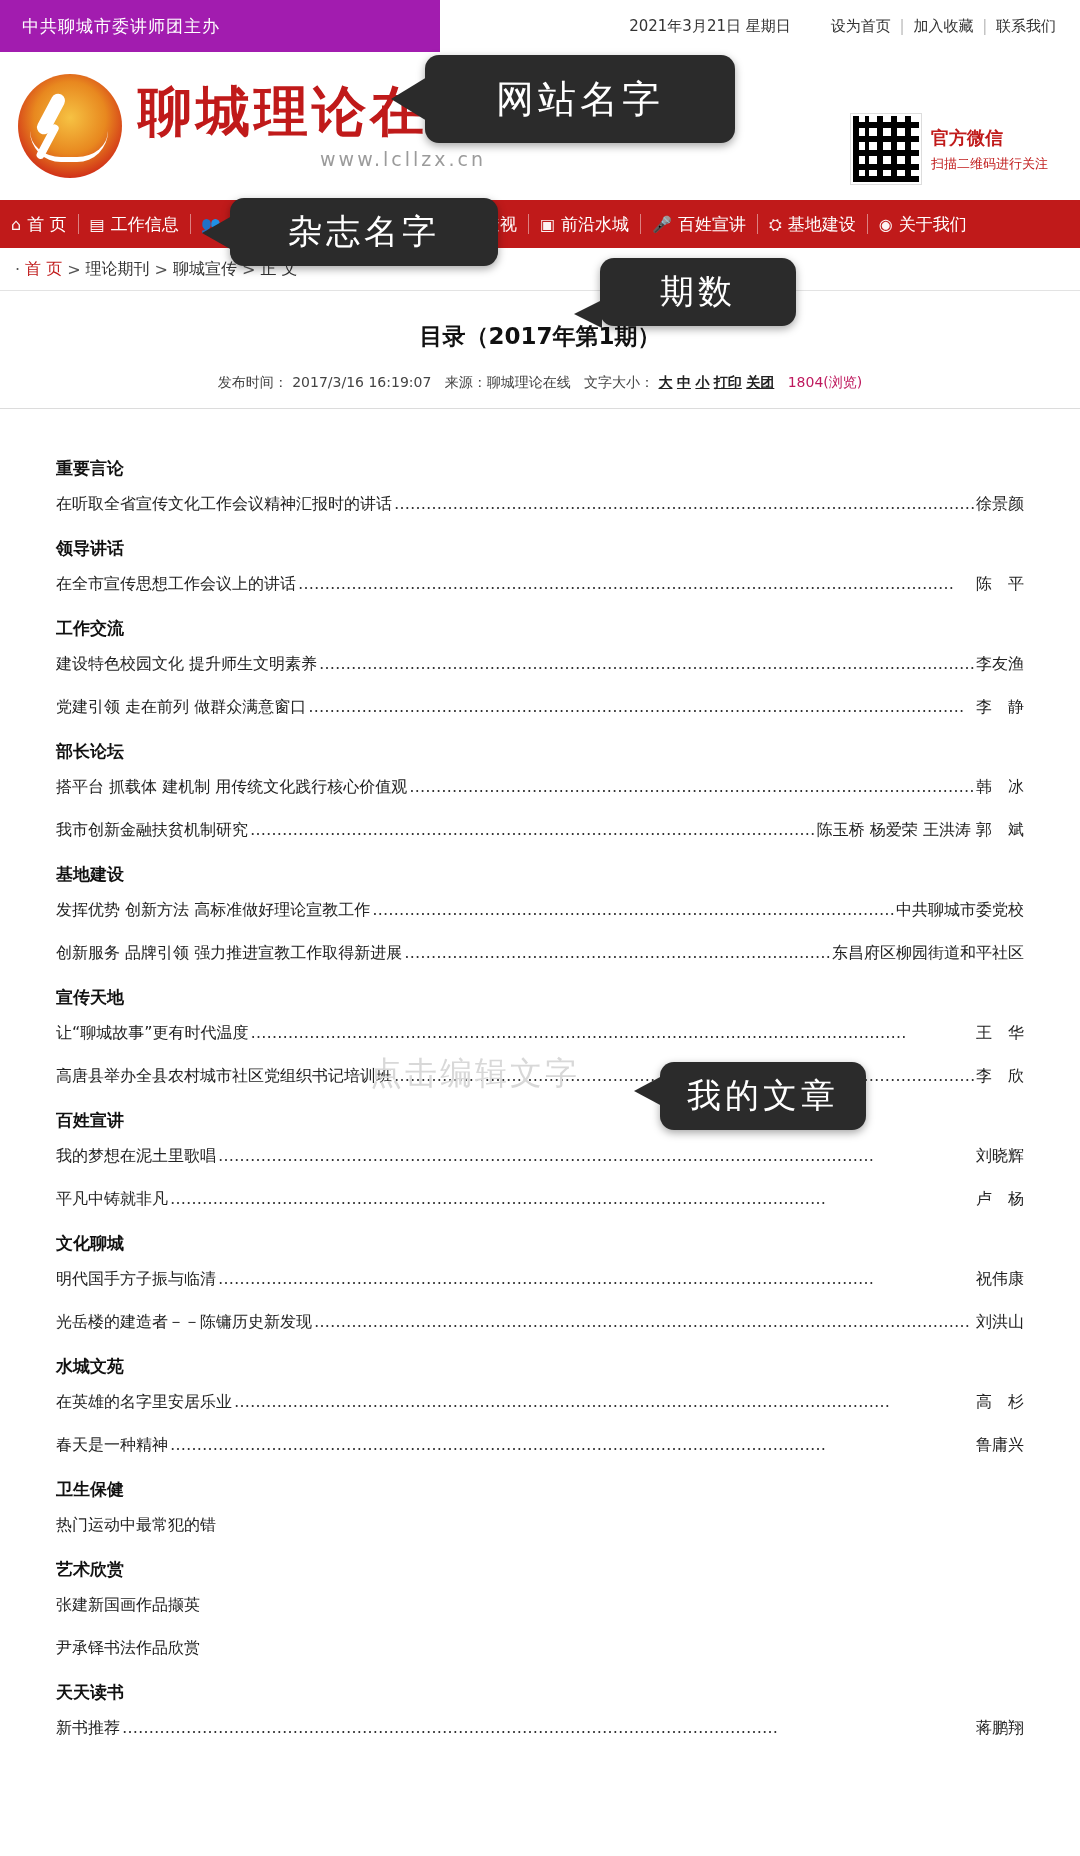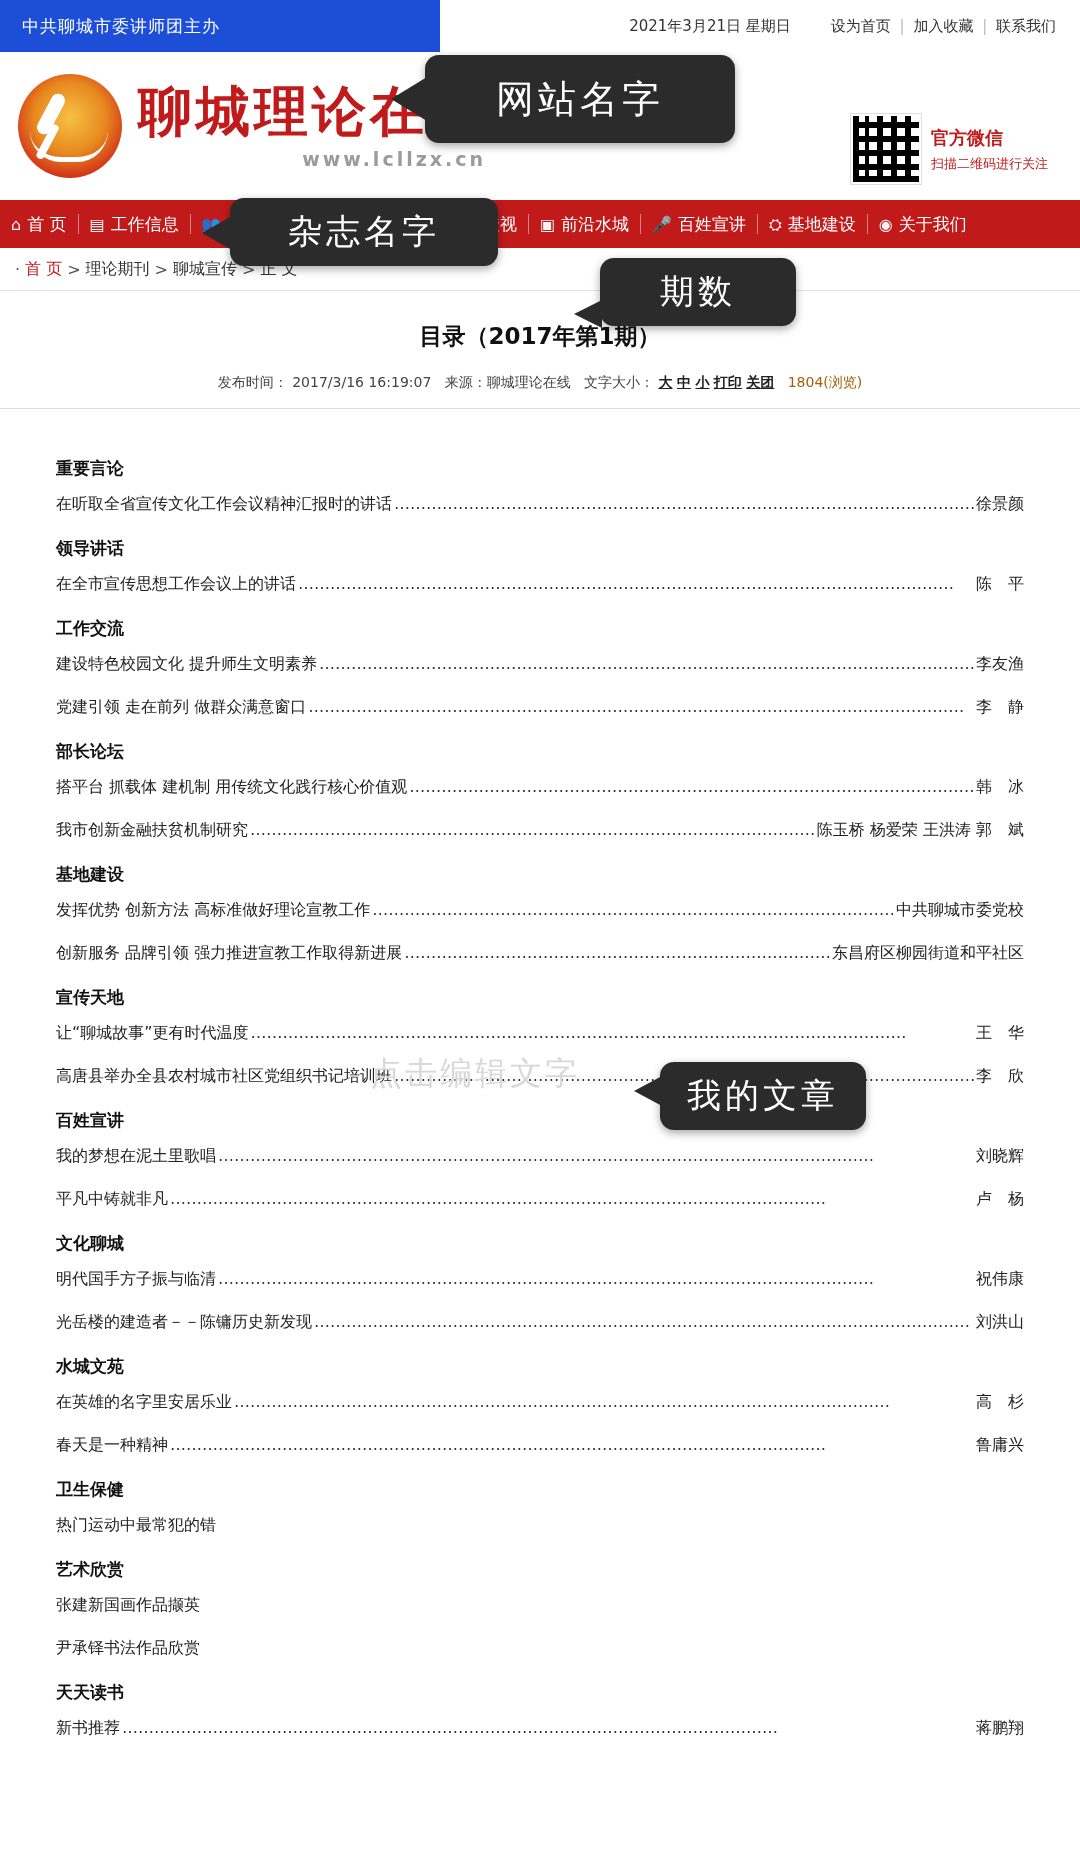--- a/index.html
+++ b/index.html
@@ -5,21 +5,21 @@
   html,body{margin:0;padding:0;}
   body{
     width:1080px; min-height:1856px; background:#ffffff;
     font-family:"DejaVu Sans","Liberation Sans",sans-serif;
     color:#222; position:relative;
   }
   .page{width:1080px; position:relative; background:#fff;}
 
   
   .topbar{
-    height:52px; background:#1d4ed8; color:#fff; position:relative;
+    height:52px; background:#a21caf; color:#fff; position:relative;
     display:flex; align-items:center;text-align:right;
   }
   .topbar .left{
     font-size:17px; letter-spacing:1px; padding-left:22px; color:#ffffff;
   }
   .topbar .right{
     position:absolute; right:0; top:0; height:52px; width:640px;
     background:#ffffff; color:#333; display:flex; align-items:center;
     justify-content:flex-end; padding-right:24px; box-sizing:border-box;
     font-size:15px;
@@ -45,21 +45,21 @@
   .logo-mark:before{
     content:""; position:absolute; left:12px; bottom:16px; width:78px; height:26px;
     border-bottom:5px solid #fff; border-radius:0 0 40px 40px;
   }
   .logo-text{margin-left:16px;}
   .logo-title{
     font-size:54px; font-weight:bold; color:#c01a1a; letter-spacing:4px;
     font-family:"DejaVu Sans","Liberation Sans",sans-serif; line-height:1.1;
   }
   .logo-url{
-    font-size:19px; color:#9b9b9b; letter-spacing:3px; text-align:right; margin-top:6px;font-weight:bold;
+    font-size:19px; color:#9b9b9b; letter-spacing:3px; text-align:right; margin-top:6px;
   }
   .wechat{
     position:absolute; right:32px; top:62px; display:flex; align-items:center;
   }
   .qr{
     width:66px; height:66px; flex:none;
     background:
       linear-gradient(90deg,#000 0 6px,transparent 6px 12px,#000 12px 16px,transparent 16px 24px,#000 24px 30px,transparent 30px 38px,#000 38px 44px,transparent 44px 52px,#000 52px 58px,transparent 58px 66px),
       linear-gradient(0deg,#000 0 6px,transparent 6px 12px,#000 12px 18px,transparent 18px 26px,#000 26px 32px,transparent 32px 40px,#000 40px 46px,transparent 46px 54px,#000 54px 60px,transparent 60px 66px);
     background-blend-mode:multiply; border:2px solid #fff; box-shadow:0 0 0 1px #ddd;
@@ -91,21 +91,21 @@
   .art-title{
     text-align:center; font-size:23px; font-weight:bold; color:#111;
     padding:30px 0 22px 0;
   }
   .meta{
     text-align:center; font-size:14px; color:#444; padding-bottom:16px;
     border-bottom:1px solid #dcdcdc;
   }
   .meta .sz{font-weight:bold; color:#222;}
   .meta u{text-decoration:underline;}
-  .meta .dim{color:#a16207;}
+  .meta .dim{color:#be185d;}
 
   .content{padding:26px 56px 40px 56px;}
   .sec{font-size:17px; font-weight:bold; color:#111; margin:22px 0 14px 0;}
   .row{
     font-size:16px; color:#222; margin:0 0 22px 0; display:flex; align-items:baseline;
     white-space:nowrap; overflow:hidden;
   }
   .row .t{flex:none;}
   .row .dots{
     flex:1 1 auto; overflow:hidden; margin:0 2px; color:#333;

